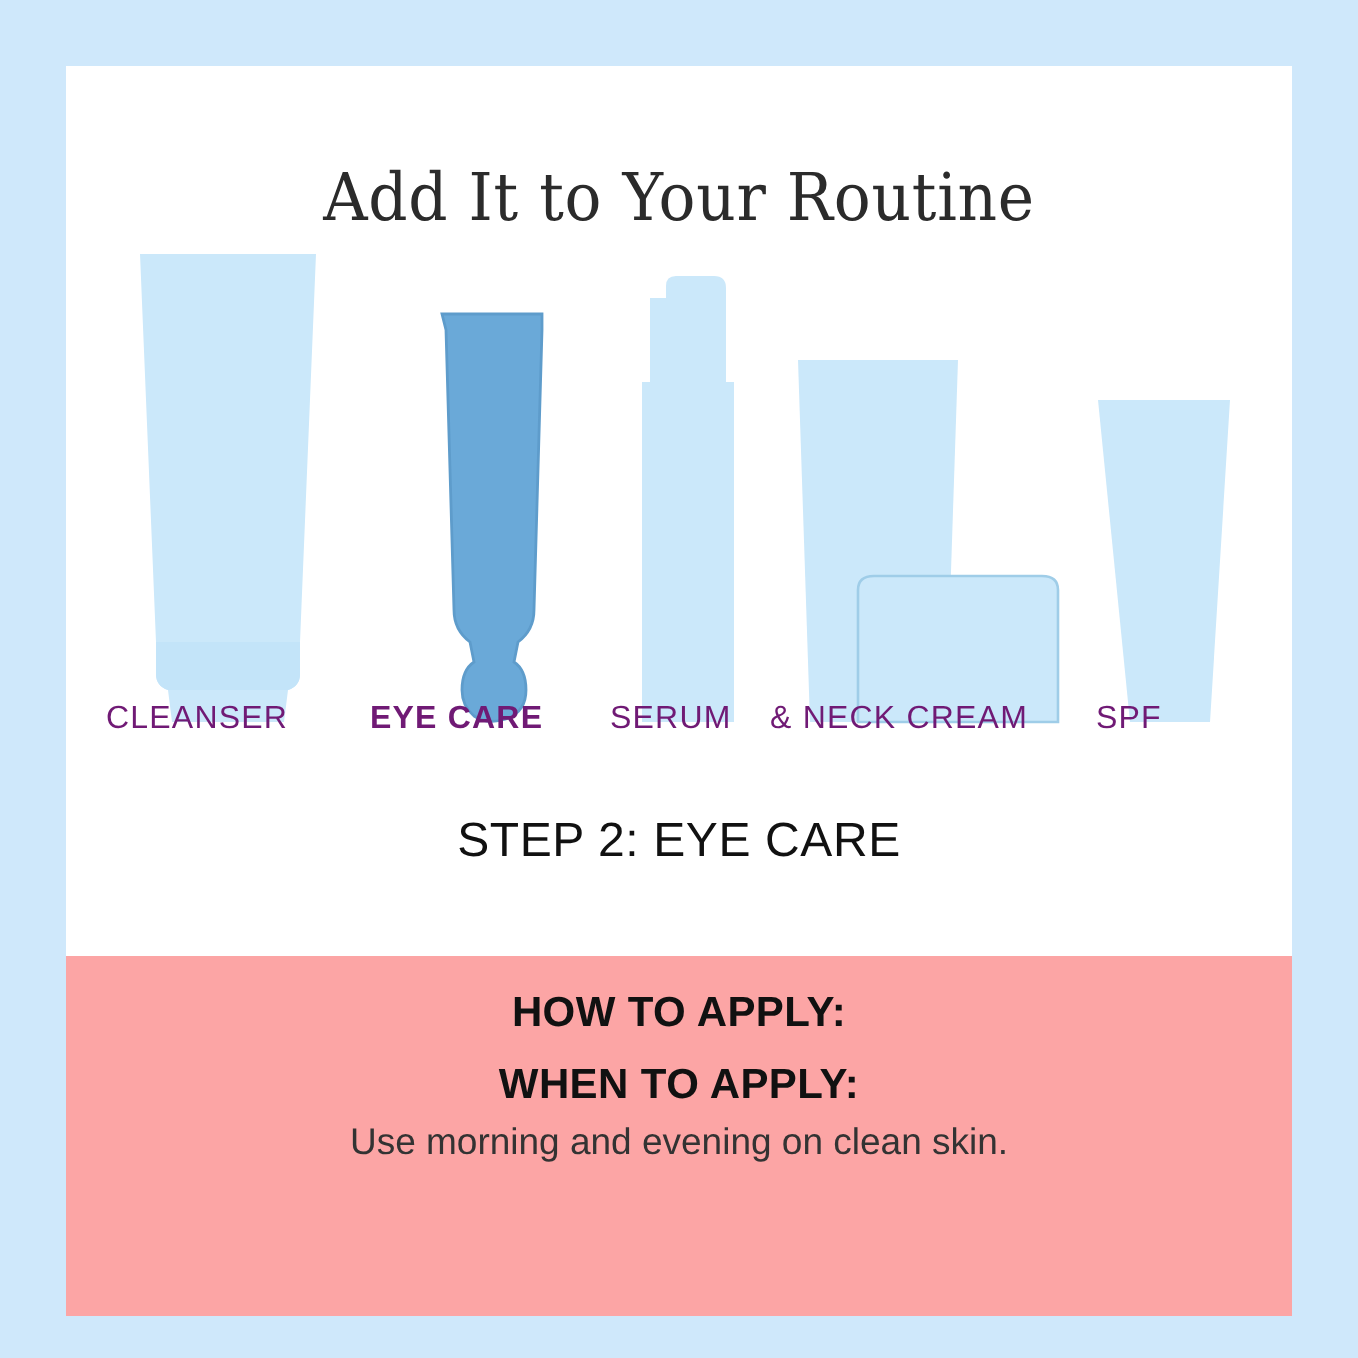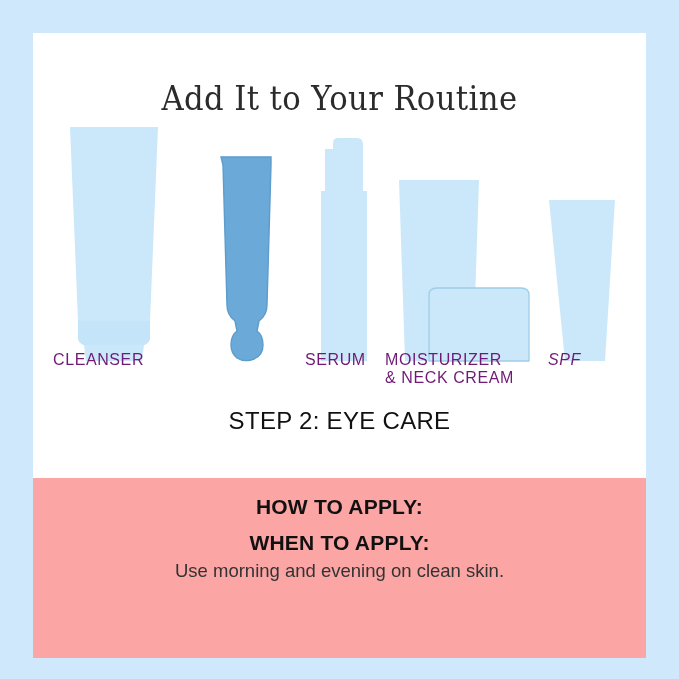--- a/index.html
+++ b/index.html
@@ -80,21 +80,21 @@
     color: #701a75;
     line-height: 18px;
     font-weight: 400;
   }
   .label.active { font-weight: bold; }
 
   .l-cleanser { left: 20px;  width: 125px; }
   .l-eyecare  { left: 152px; width: 122px; }
   .l-serum    { left: 272px; width: 90px;  }
   .l-moist    { left: 352px; width: 160px; }
-  .l-spf      { left: 515px; width: 74px; font-style: italic;  }
+  .l-spf      { left: 515px; width: 74px;  }
 
   
   .step-heading {
     position: absolute;
     left: 0;
     top: 374px;
     width: 613px;
     text-align: center;
     font-size: 24px;
     letter-spacing: 0.3px;
@@ -173,25 +173,25 @@
         <svg width="80" height="165" viewBox="0 0 80 165">
           <path d="M6 2 L72 2 L62 163 L22 163 Z" fill="#cbe8fa"></path>
         </svg>
       </div>
 
     </div>
 
     <div class="labels">
       <div class="label l-cleanser">CLEANSER</div>
 
+      <div class="label l-eyecare active">EYE CARE</div>
 
       <div class="label l-serum">SERUM</div>
 
       <div class="label l-moist">
-        <div>MOISTURIZER</div>
         <div>&amp; NECK CREAM</div>
       </div>
 
       <div class="label l-spf">SPF</div>
     </div>
 
     <div class="step-heading">STEP 2: EYE CARE</div>
   </div>
 
   <div class="card-bottom">

